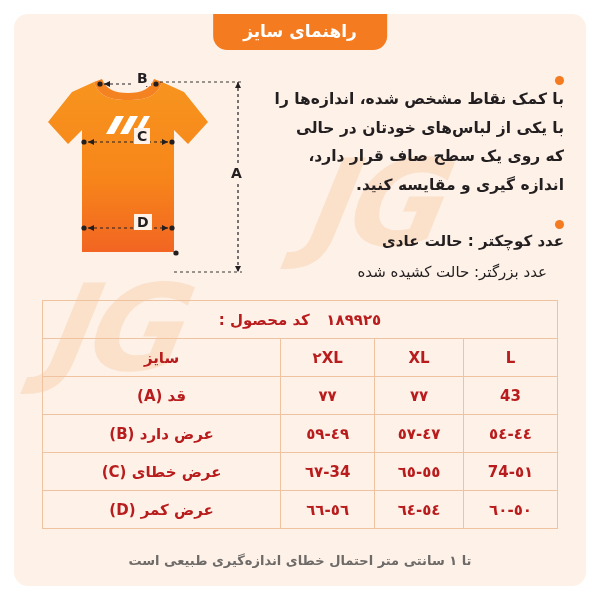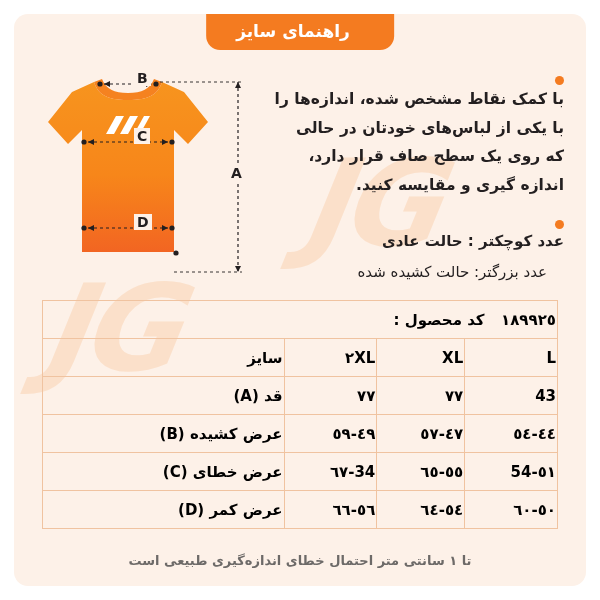--- a/index.html
+++ b/index.html
@@ -49,21 +49,21 @@
   .wm1 { left: 300px; top: 130px; transform: skewX(-12deg); }
   .wm2 { left: 40px;  top: 255px; transform: skewX(-12deg); }
 
   .title-bar {
     position: absolute;
     left: 50%;
     top: 0px;
     transform: translateX(-50%);
     background: #f47b20;
     color: #ffffff;
-    padding: 7px 44px 9px 30px;
+    padding: 7px 30px 9px 30px;
     border-bottom-left-radius: 14px;
     border-bottom-right-radius: 14px;
     font-size: 17px;
     font-weight: 700;
     white-space: nowrap;
   }
 
   
   .diagram {
     position: absolute;
@@ -136,23 +136,24 @@
     top: 286px;
     width: 516px;
   }
   table.size-table {
     width: 100%;
     border-collapse: collapse;
     direction: rtl;
   }
   table.size-table td {
     border: 1px solid #f0c3a0;
+    text-align: center;
     height: 35px;
     font-size: 15px;
-    color: #000000;
+    color: #b91c1c;
     font-weight: 700;
   }
   td.code-cell {
     font-size: 15px;
     font-weight: 700;
     color: #231f20;
     height: 32px;
   }
   td.head-cell {
     font-size: 18px;
@@ -281,24 +282,24 @@
         <tr>
           <td class="val">43</td>
           <td class="val">٧٧</td>
           <td class="val">٧٧</td>
           <td class="row-head">قد (A)</td>
         </tr>
         <tr>
           <td class="val">٤٤-٥٤</td>
           <td class="val">٤٧-٥٧</td>
           <td class="val">٤٩-٥٩</td>
-          <td class="row-head">عرض کشیده (B)</td>
-        </tr>
-        <tr>
-          <td class="val">٥١-54</td>
+          <td class="row-head">عرض دارد (B)</td>
+        </tr>
+        <tr>
+          <td class="val">٥١-74</td>
           <td class="val">٥٥-٦٥</td>
           <td class="val">34-٦٧</td>
           <td class="row-head">عرض خطای (C)</td>
         </tr>
         <tr>
           <td class="val">٥٠-٦٠</td>
           <td class="val">٥٤-٦٤</td>
           <td class="val">٥٦-٦٦</td>
           <td class="row-head">عرض کمر (D)</td>
         </tr>

